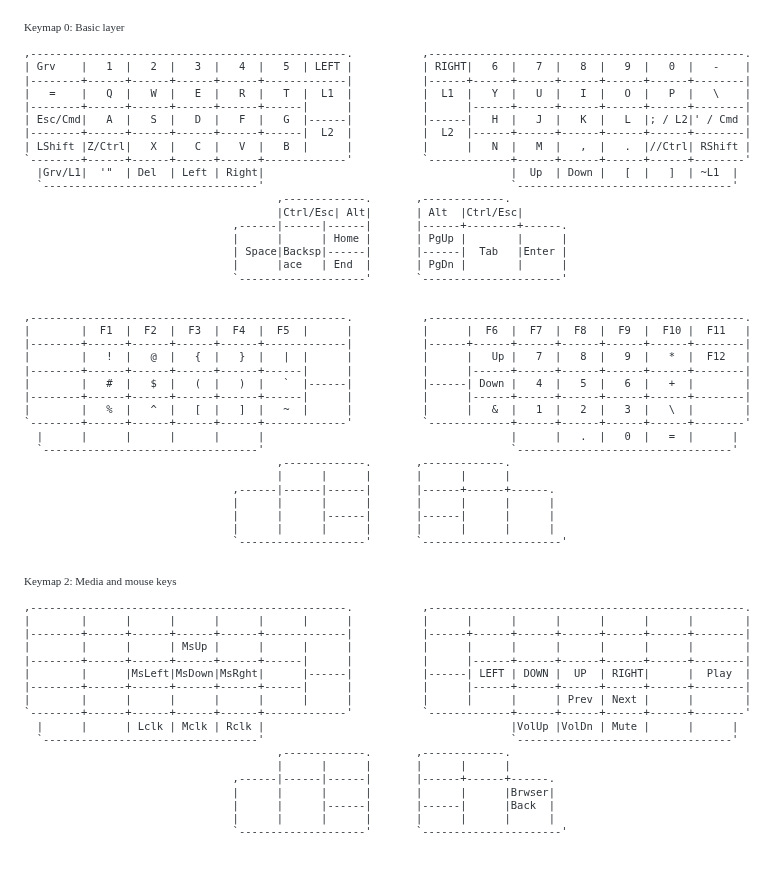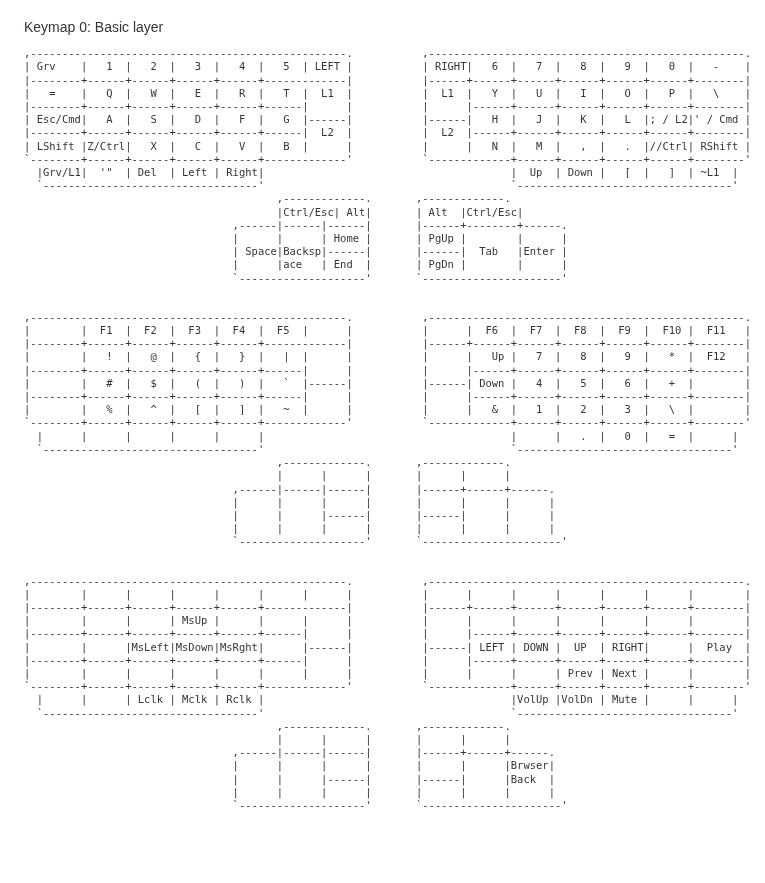--- a/index.html
+++ b/index.html
@@ -16,22 +16,22 @@
   }
   .doc {
     font-family: "DejaVu Sans Mono", "Liberation Mono", monospace;
     color: #30363c;
   }
   .keymap-section {
     margin: 0 0 26px 0;
   }
   .keymap-title {
     margin: 0 17px 13px 0;
-    font-family: Liberation Sans, sans-serif;
-    font-size: 14px;
+    font-family: Liberation Serif, serif;
+    font-size: 11px;
     line-height: 13.2px;
     white-space: pre;
     color: #30363c;
   }
   .keymap-art {
     margin: 0;
     font-family: "DejaVu Sans Mono", "Liberation Mono", monospace;
     font-size: 10.5px;
     line-height: 13.2px;
     white-space: pre;
@@ -80,20 +80,21 @@
                                         ,-------------.       ,-------------.
                                         |      |      |       |      |      |
                                  ,------|------|------|       |------+------+------.
                                  |      |      |      |       |      |      |      |
                                  |      |      |------|       |------|      |      |
                                  |      |      |      |       |      |      |      |
                                  `--------------------'       `----------------------'</pre>
   </section>
 
   <section class="keymap-section">
+    <pre class="keymap-title">Keymap 2: Media and mouse keys</pre>
     <pre class="keymap-art">,--------------------------------------------------.           ,--------------------------------------------------.
 |        |      |      |      |      |      |      |           |      |      |      |      |      |      |        |
 |--------+------+------+------+------+-------------|           |------+------+------+------+------+------+--------|
 |        |      |      | MsUp |      |      |      |           |      |      |      |      |      |      |        |
 |--------+------+------+------+------+------|      |           |      |------+------+------+------+------+--------|
 |        |      |MsLeft|MsDown|MsRght|      |------|           |------| LEFT | DOWN |  UP  | RIGHT|      |  Play  |
 |--------+------+------+------+------+------|      |           |      |------+------+------+------+------+--------|
 |        |      |      |      |      |      |      |           |      |      |      | Prev | Next |      |        |
 `--------+------+------+------+------+-------------'           `-------------+------+------+------+------+--------'
   |      |      | Lclk | Mclk | Rclk |                                       |VolUp |VolDn | Mute |      |      |

